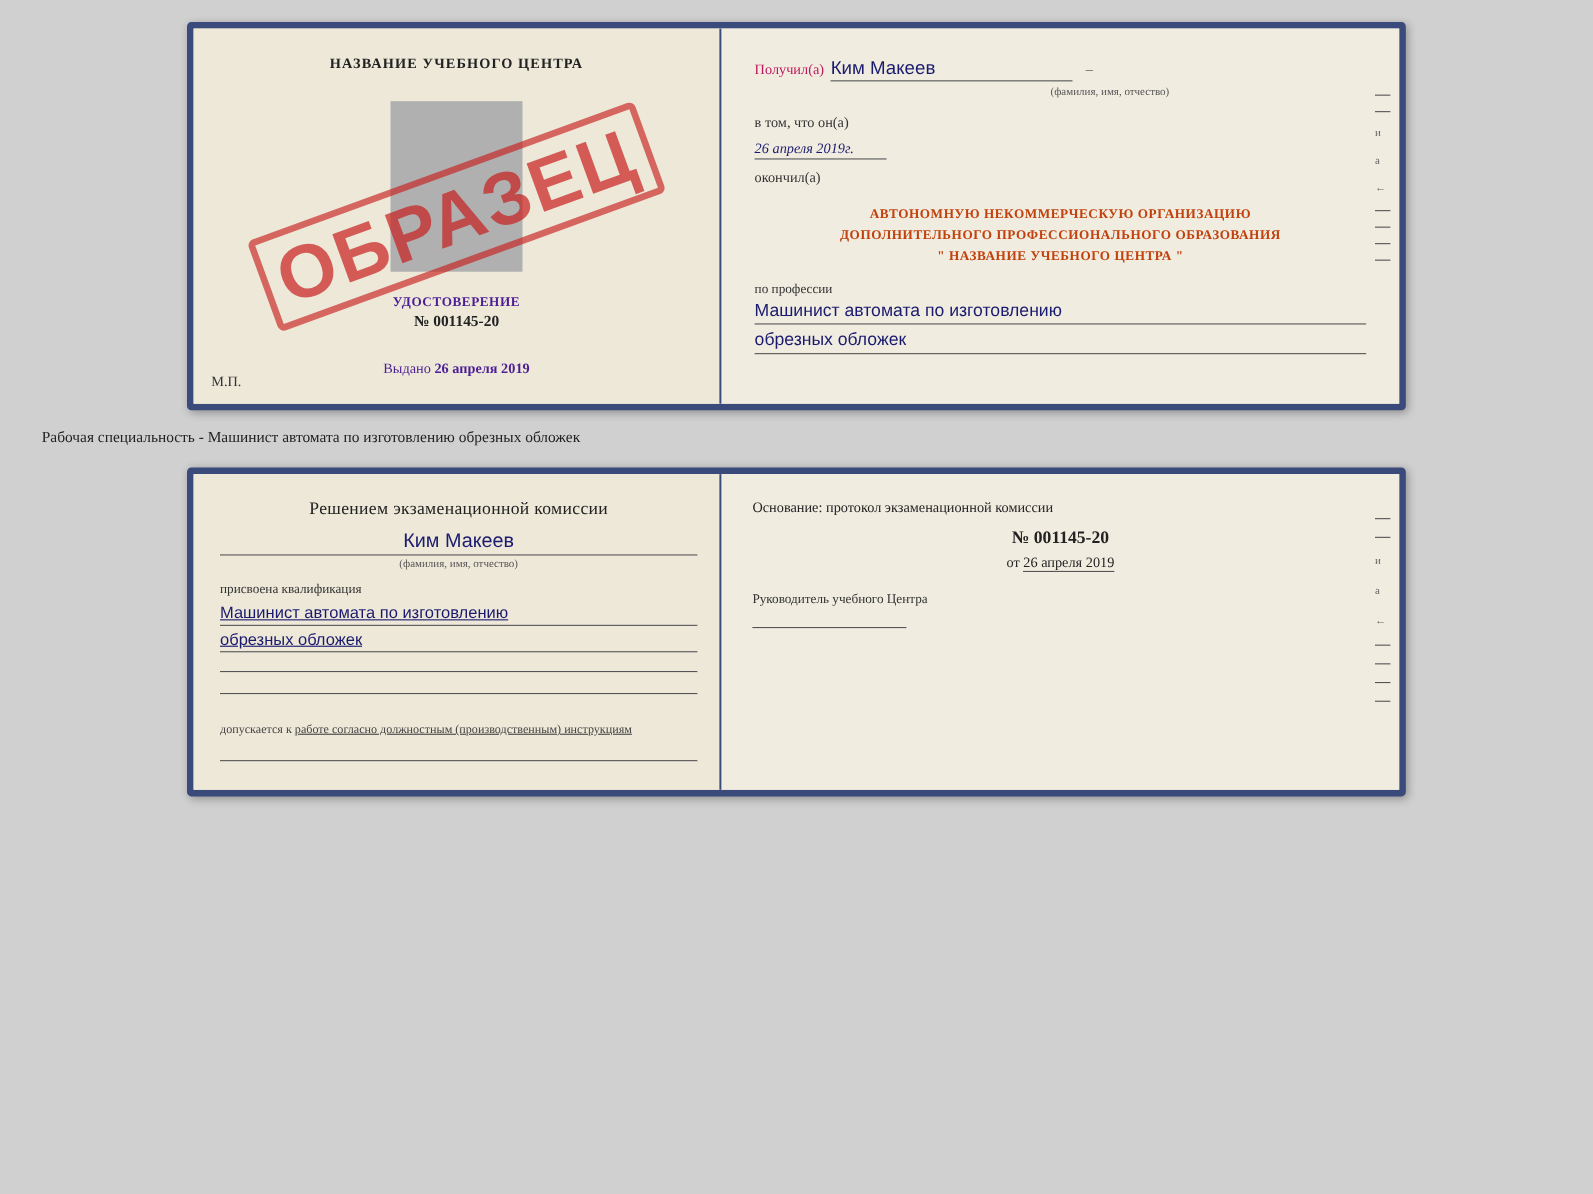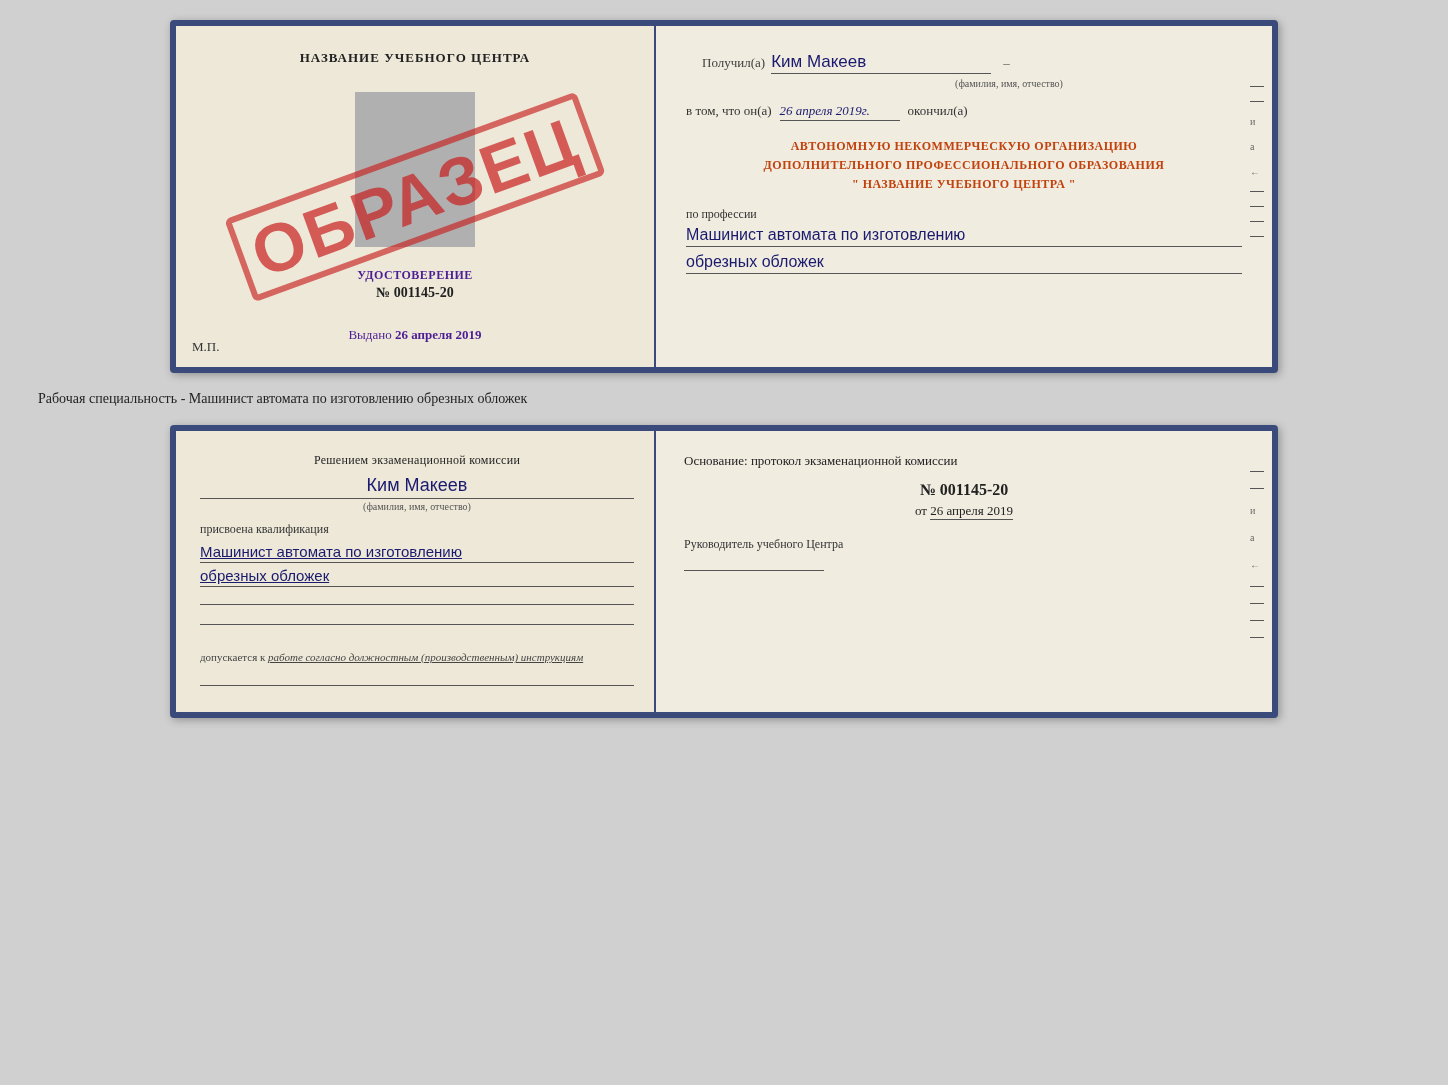--- a/index.html
+++ b/index.html
@@ -134,23 +134,22 @@
     .recipient-line {
       display: flex;
       align-items: baseline;
       gap: 6px;
       margin-bottom: 4px;
       margin-top: 6px;
     }
 
     .recipient-label {
       font-size: 13px;
-      color: #404040;
+      color: #be185d;
       white-space: nowrap;
-      margin-left: 16px;
     }
 
     .recipient-name {
       font-size: 17px;
       font-family: 'Segoe Script', cursive, 'Comic Sans MS', sans-serif;
       color: #1a1a6e;
       border-bottom: 1px solid #555;
       min-width: 220px;
       padding-bottom: 1px;
     }
@@ -169,20 +168,21 @@
       margin-bottom: 14px;
     }
 
     .completed-line {
       display: flex;
       align-items: baseline;
       gap: 8px;
       margin-bottom: 16px;
       font-size: 13px;
       color: #333;
+      flex-direction: column;
     }
 
     .date-value {
       font-style: italic;
       font-size: 13px;
       color: #1a1a6e;
       border-bottom: 1px solid #555;
       padding-bottom: 1px;
       min-width: 120px;
     }
@@ -249,21 +249,21 @@
       padding: 20px 20px 20px 24px;
       align-items: flex-start;
     }
 
     .bottom-card .card-right {
       background: #f0ece0;
       padding: 20px 28px;
     }
 
     .commission-title {
-      font-size: 12px;
+      font-size: 16px;
       color: #222;
       letter-spacing: 0.3px;
       margin-bottom: 6px;
       line-height: 1.5;
       text-align: center;
       width: 100%;
     }
 
     .person-name-script {
       font-family: 'Segoe Script', cursive, 'Comic Sans MS', sans-serif;
@@ -313,21 +313,20 @@
     }
 
     .допускается-block {
       margin-top: 18px;
       font-size: 11px;
       color: #444;
       line-height: 1.5;
     }
 
     .допускается-value {
-      font-style: italic;
       text-decoration: underline;
       text-align: center;
     }
 
     
     .osnov-label {
       font-size: 13px;
       color: #222;
       margin-bottom: 10px;
       line-height: 1.5;

